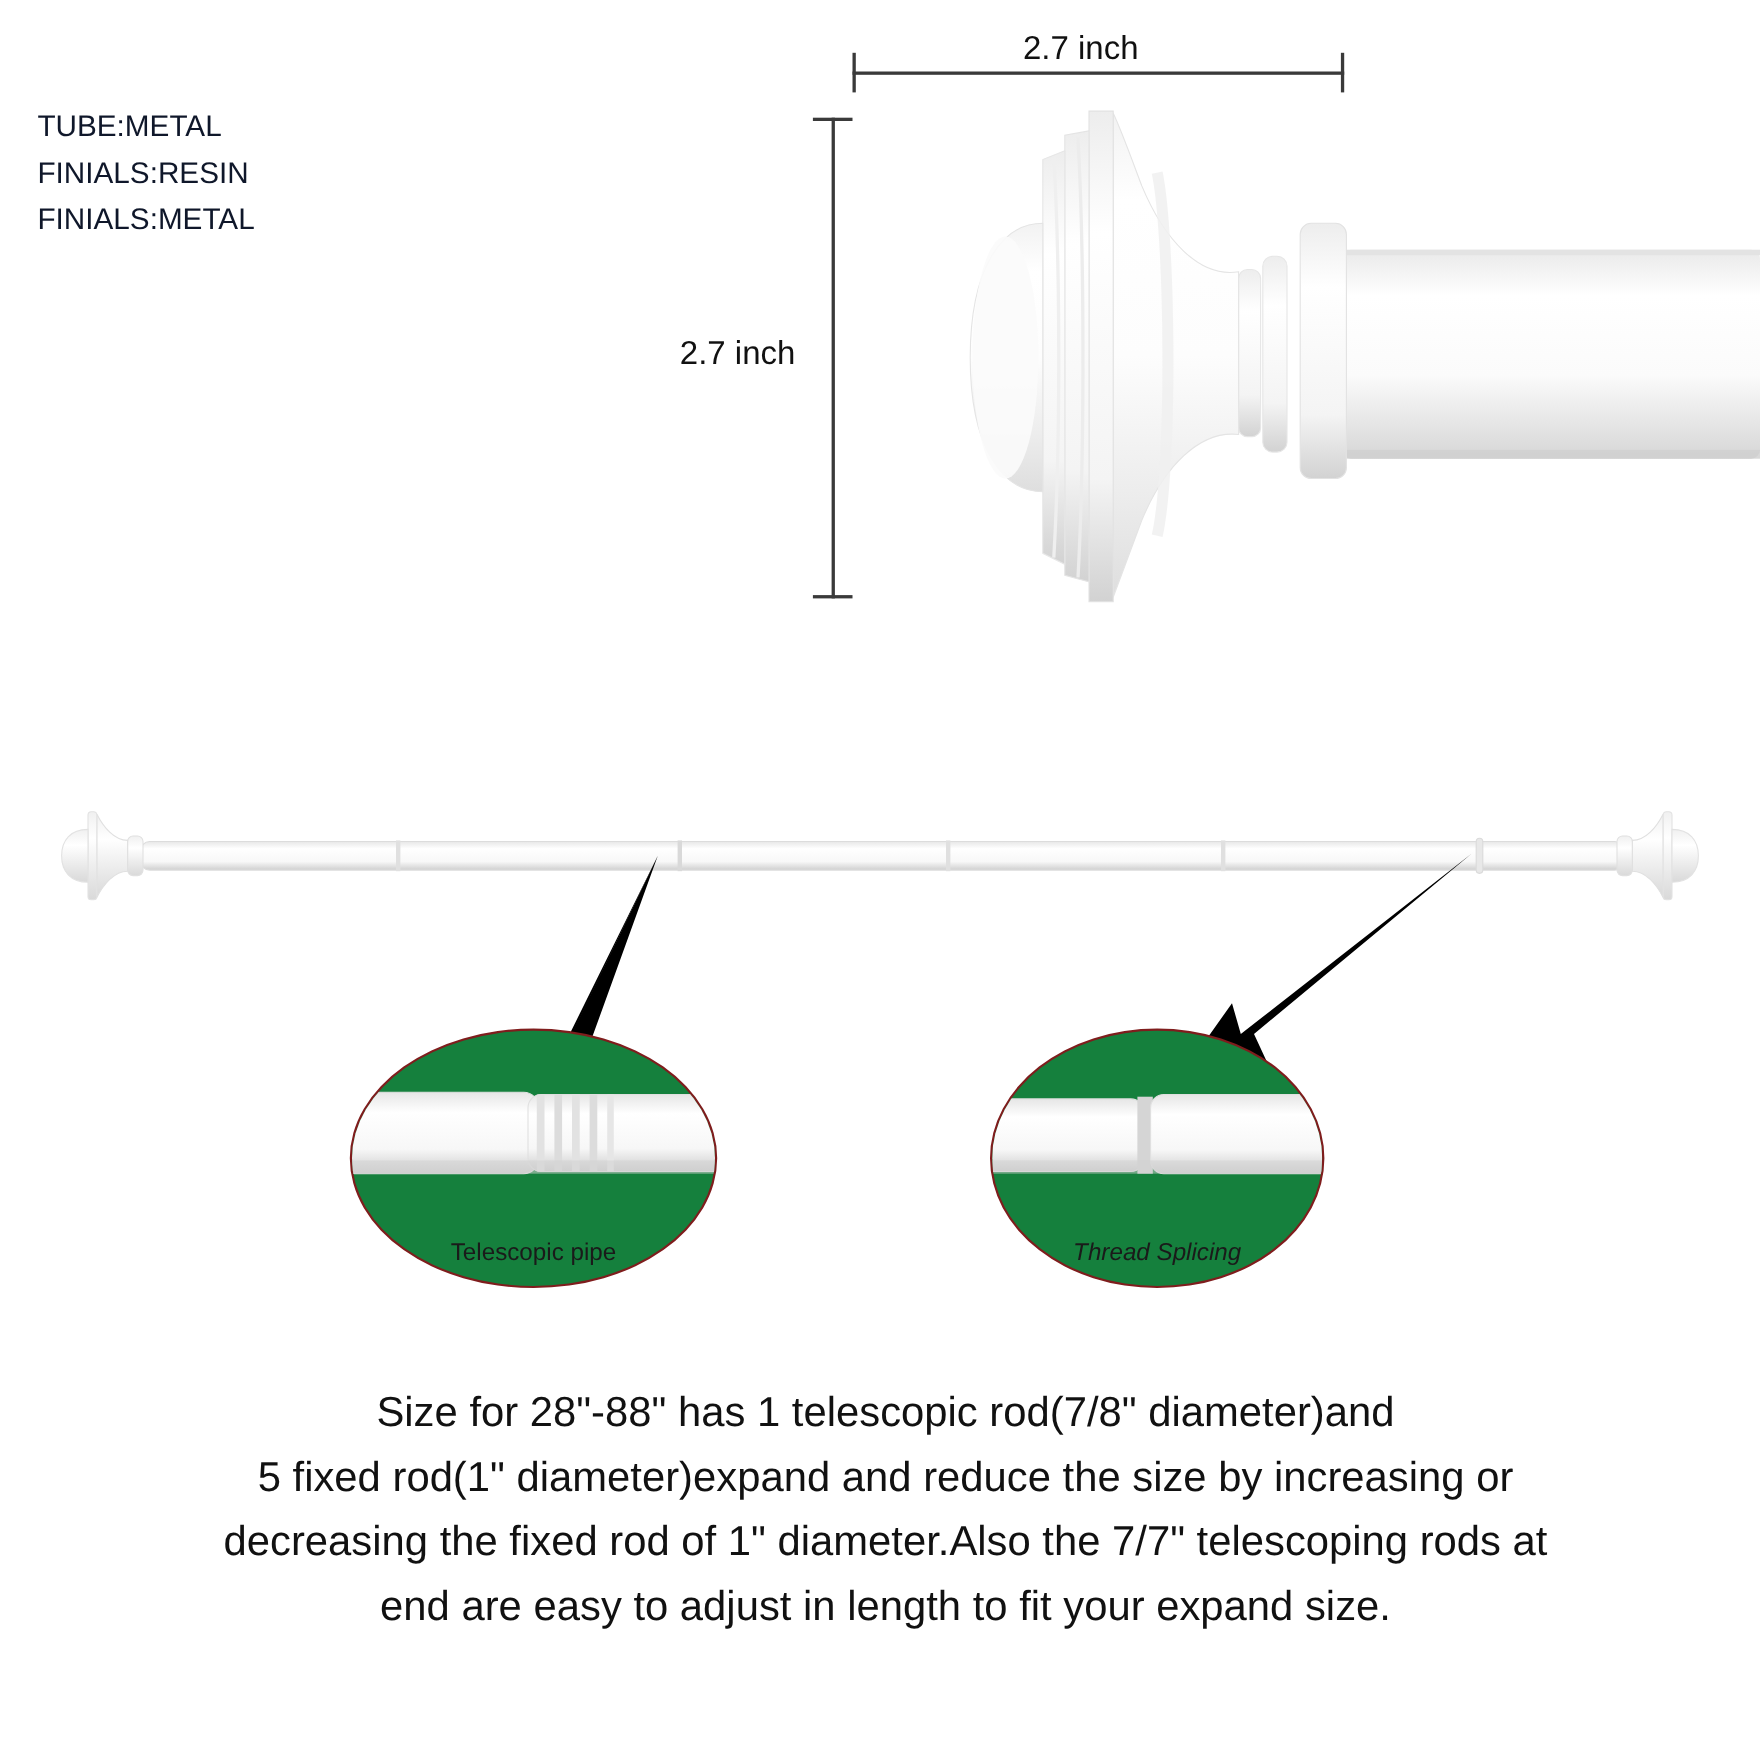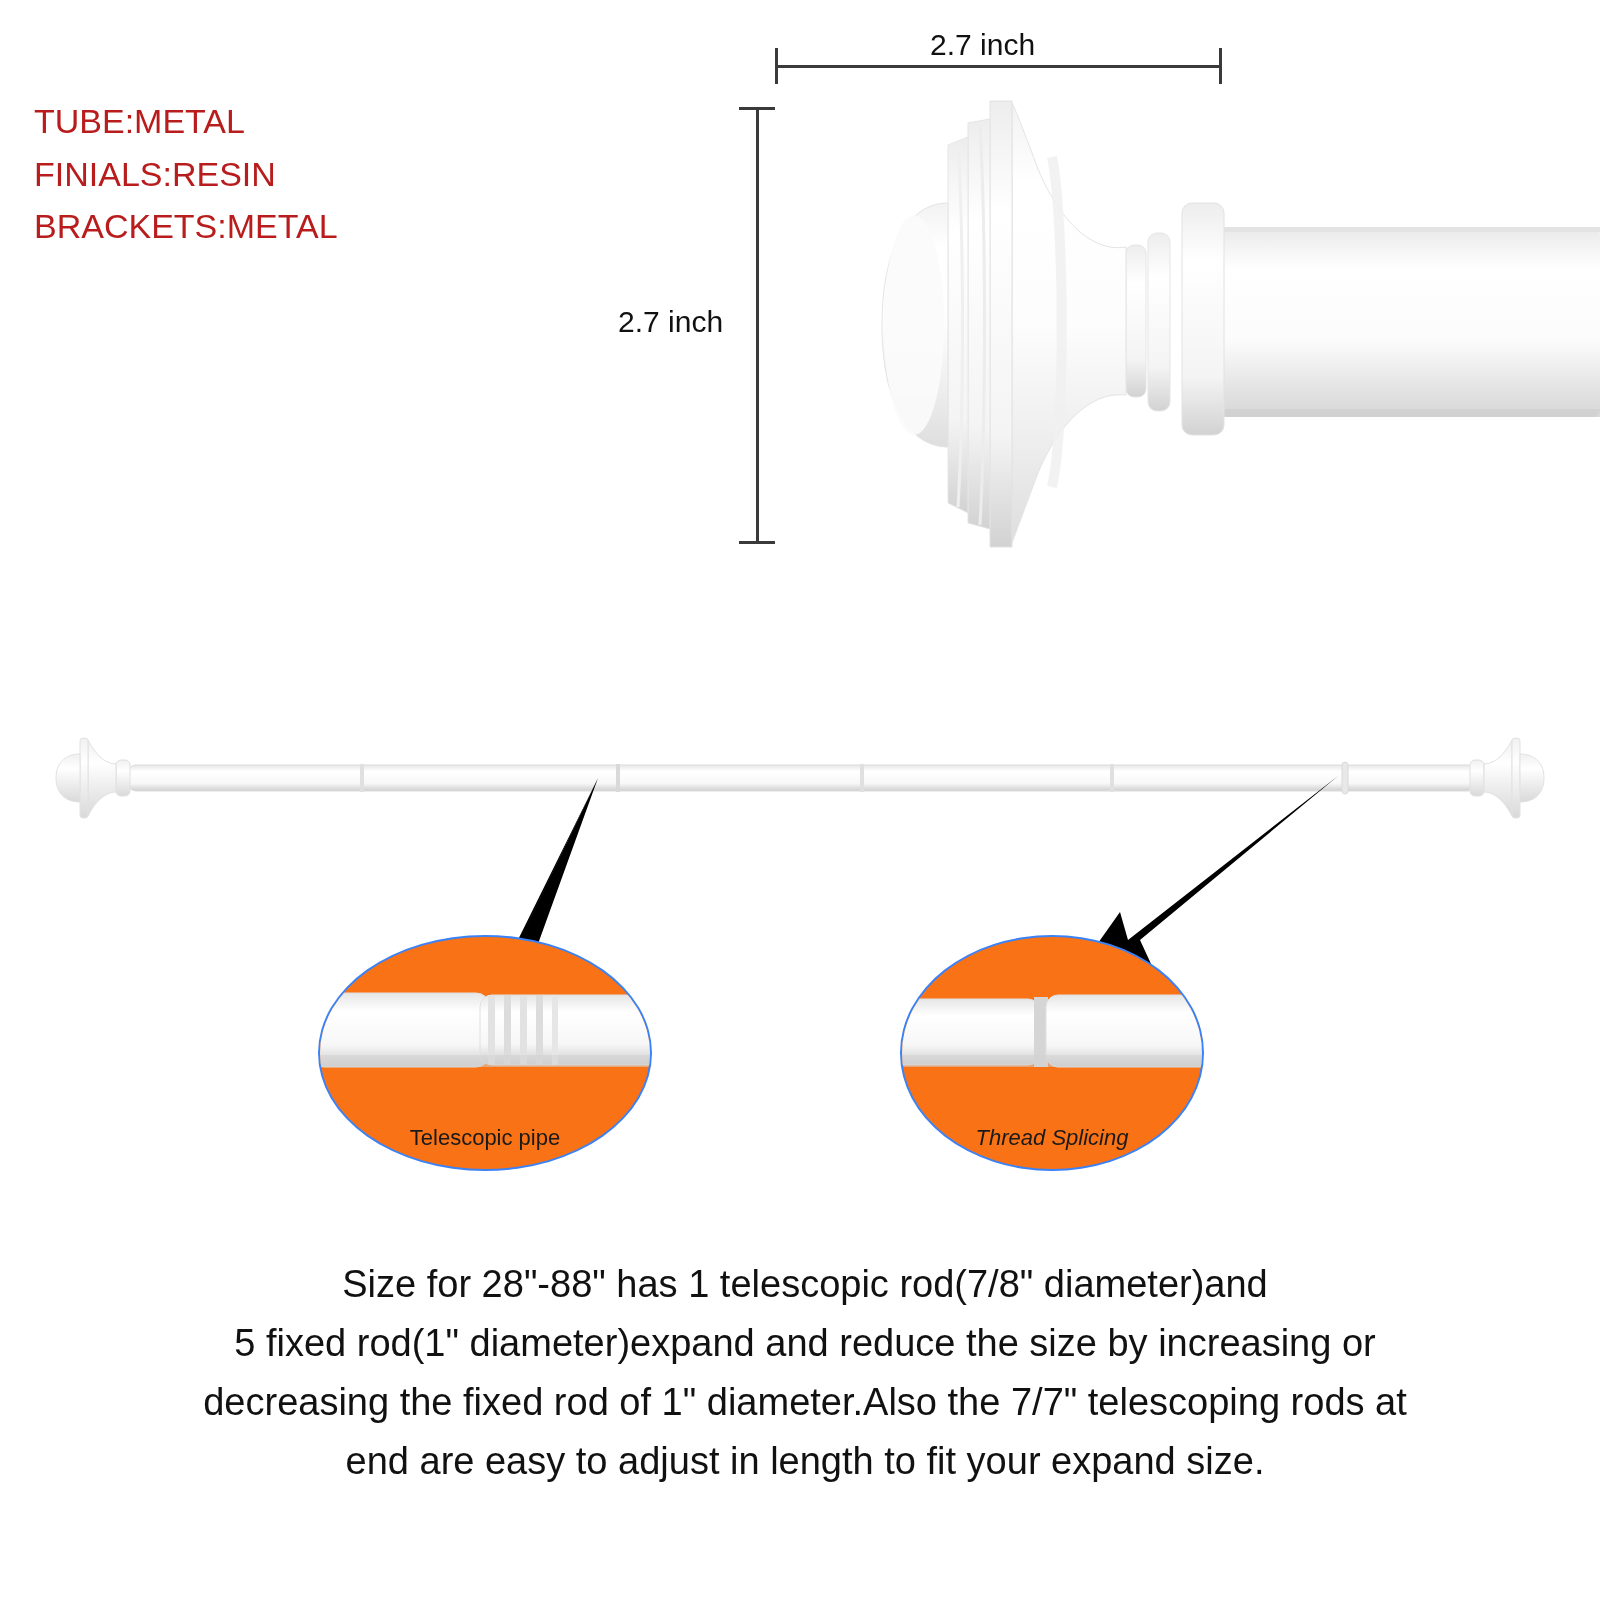--- a/index.html
+++ b/index.html
@@ -31,23 +31,23 @@
   .material-title {
     font-size: 58px;
     font-weight: bold;
     color: #5a3310;
     letter-spacing: 0px;
     line-height: 1.0;
     margin: 0 0 18px 0;
     font-family: "Liberation Sans", sans-serif;
   }
   .material-line {
-    font-size: 34px;
+    font-size: 27px;
     line-height: 1.55;
-    color: #b91c1c;
+    color: #0f172a;
     white-space: nowrap;
   }
 
   
   .dim-top-label {
     position: absolute;
     left: 930px;
     top: 28px;
     font-size: 30px;
     color: #111;
@@ -95,23 +95,23 @@
     position: absolute;
     left: 280px;
     top: 770px;
     width: 1100px;
     height: 230px;
   }
 
   
   .zoom-circle {
     position: absolute;
-    border: 2px solid #3b82f6;
+    border: 2px solid #7f1d1d;
     border-radius: 50%;
-    background: #f97316;
+    background: #15803d;
     overflow: hidden;
   }
   .zoom-left  { left: 318px;  top: 935px; width: 330px; height: 232px; }
   .zoom-right { left: 900px; top: 935px; width: 300px; height: 232px; font-style: italic; }
   .zoom-caption {
     position: absolute;
     width: 100%;
     text-align: center;
     bottom: 18px;
     font-size: 22px;
@@ -132,21 +132,21 @@
   .bottom-text .ln { display: block; white-space: nowrap; }
 </style>
 </head>
 <body>
 
 <div class="stage">
 
   <div class="material-block">
     <div class="material-line">TUBE:METAL</div>
     <div class="material-line">FINIALS:RESIN</div>
-    <div class="material-line">BRACKETS:METAL</div>
+    <div class="material-line">FINIALS:METAL</div>
   </div>
 
   <div class="dimline dim-h-bar"></div>
   <div class="dimline dim-h-capL"></div>
   <div class="dimline dim-h-capR"></div>
   <div class="dim-top-label">2.7 inch</div>
 
   <div class="dimline dim-v-bar"></div>
   <div class="dimline dim-v-capT"></div>
   <div class="dimline dim-v-capB"></div>

